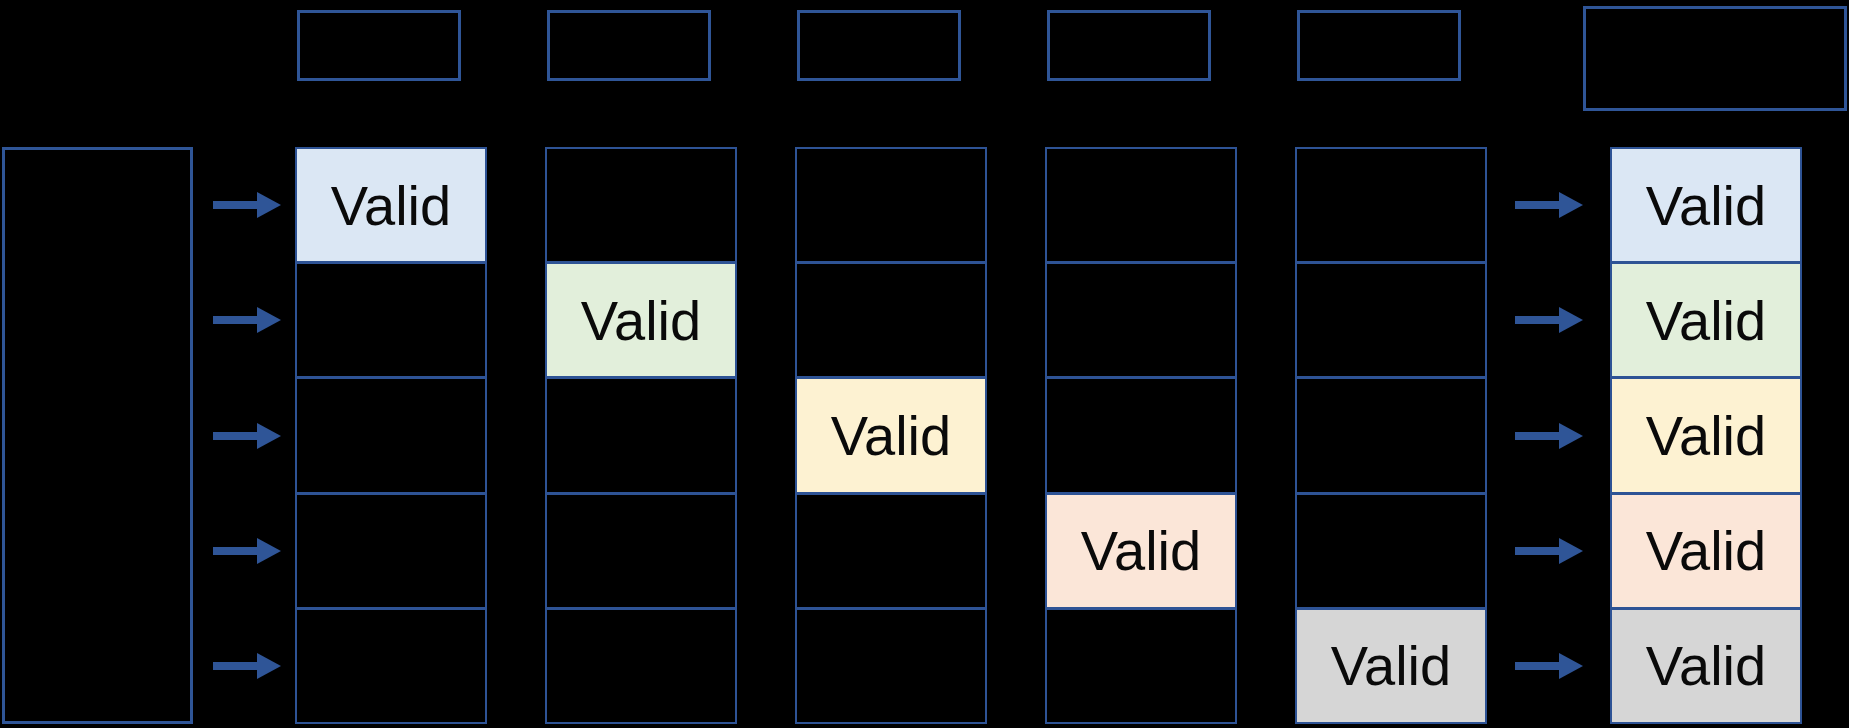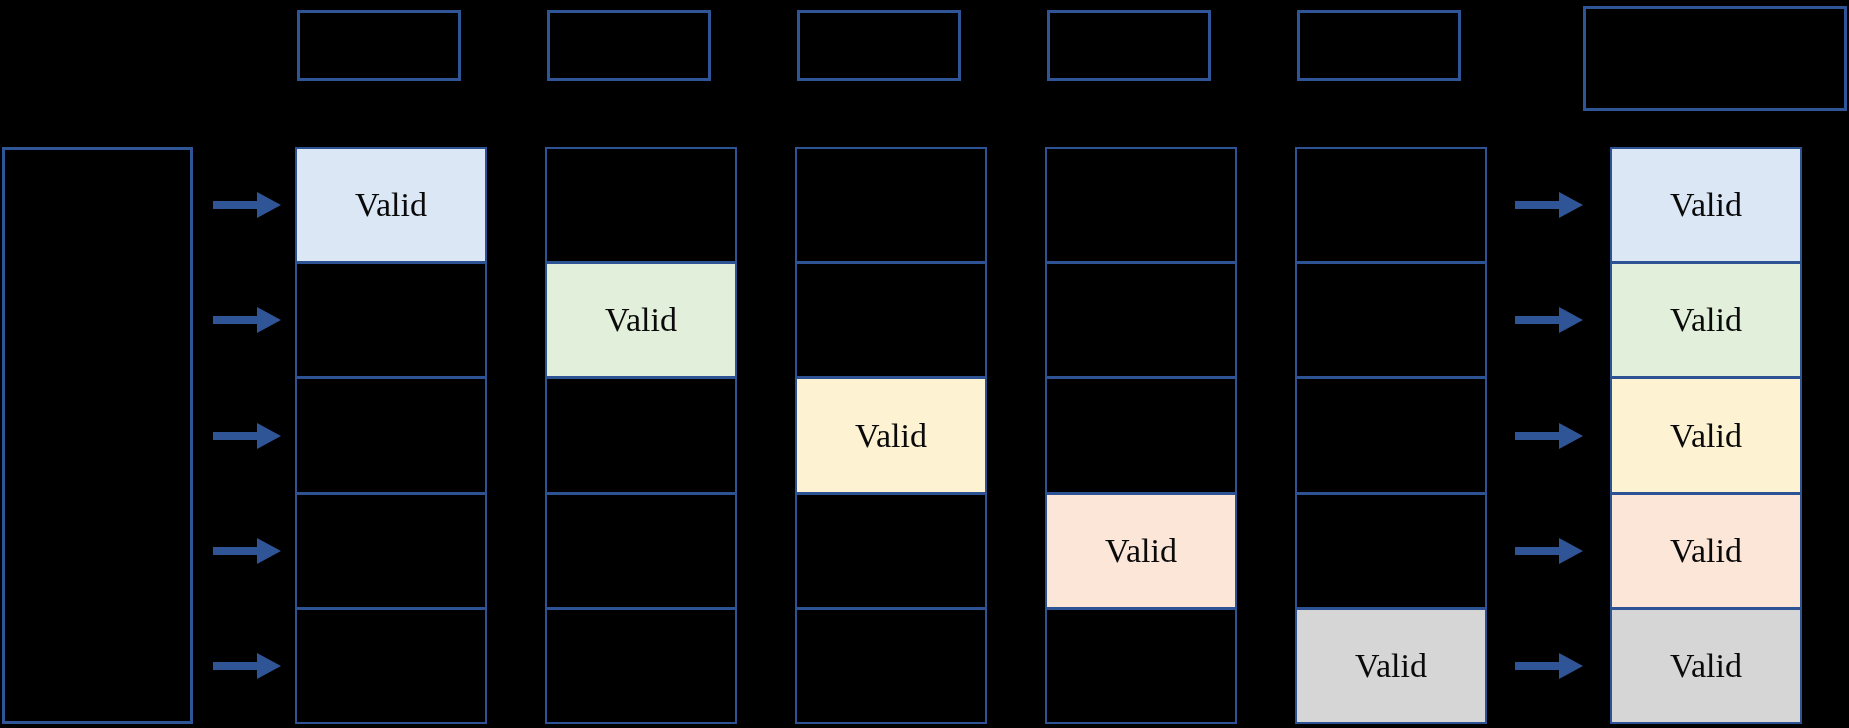--- a/index.html
+++ b/index.html
@@ -28,25 +28,24 @@
     border: 2px solid var(--gridb, #2E5395);
     box-sizing: border-box;
     display: flex;
     flex-direction: column;
   }
   .cell {
     flex: 1 1 0;
     display: flex;
     align-items: center;
     justify-content: center;
-    font-size: 34px;
+    font-size: 56px;
     color: var(--txt, #0a0a0a);
     box-sizing: border-box;
     background: transparent;
-    font-family: Liberation Serif, serif;
   }
   .cell + .cell { border-top: 3px solid var(--gridb, #2E5395); }
   .arrow {
     position: absolute;
     width: 68px;
     height: 26px;
   }
   .arrow .shaft {
     position: absolute;
     left: 0; top: 9px;

